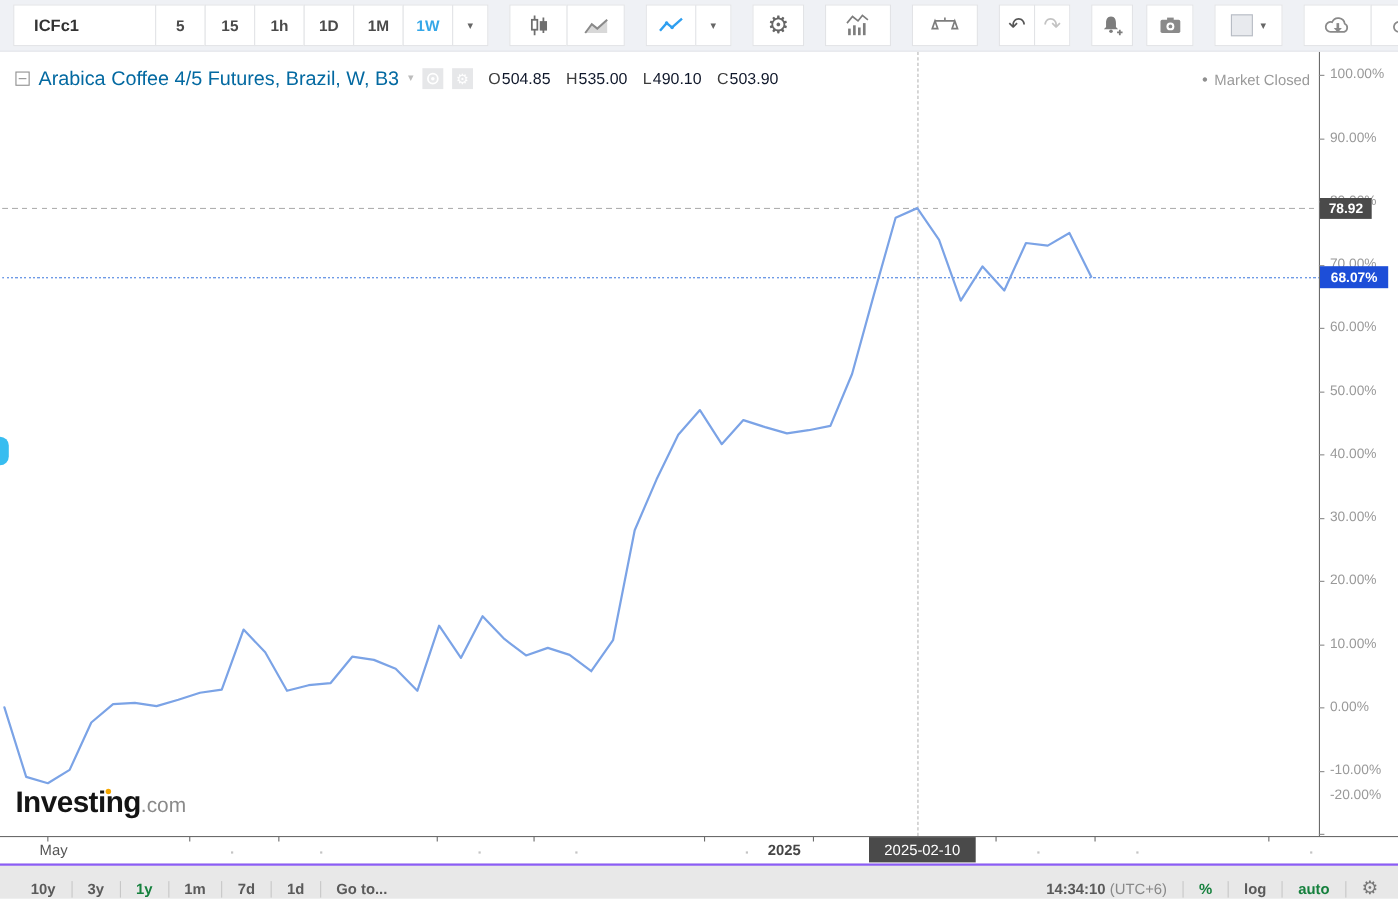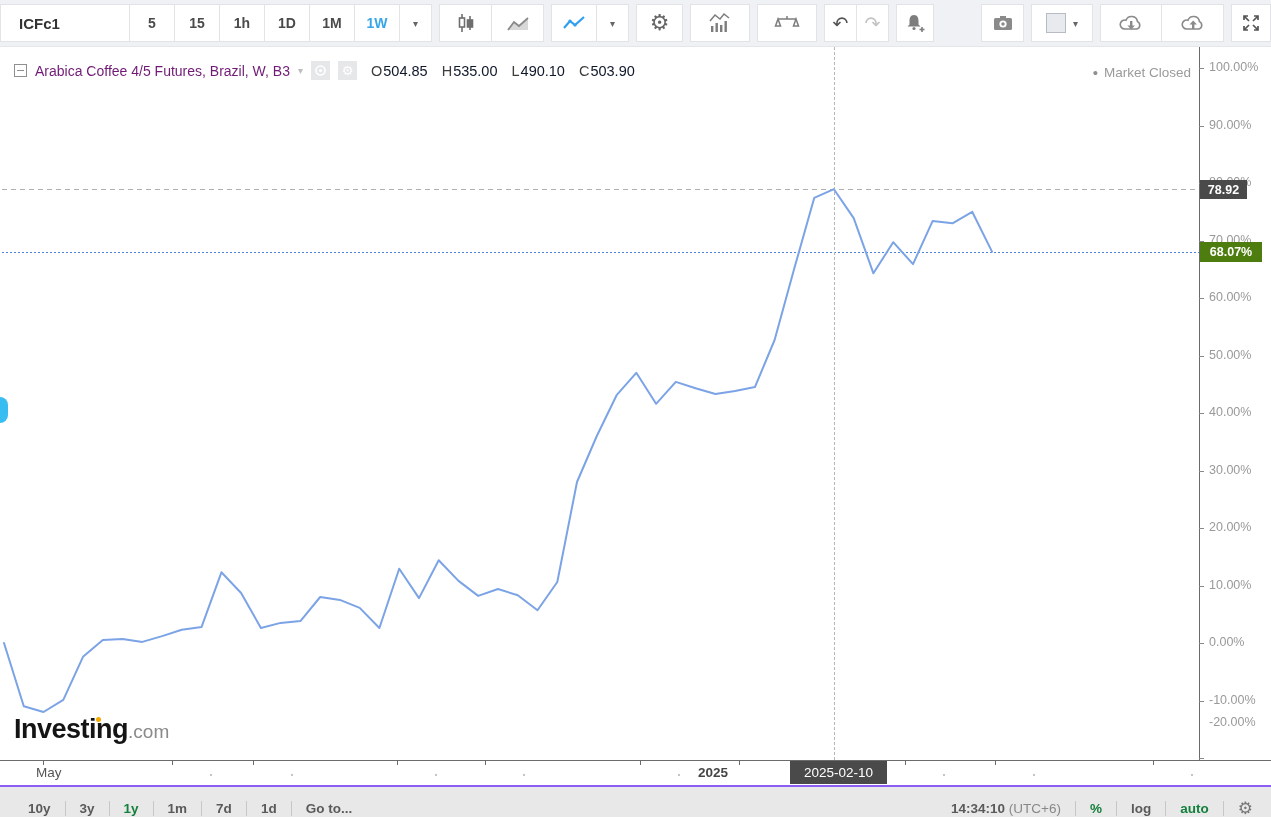--- a/index.html
+++ b/index.html
@@ -1,21 +1,21 @@
 <!DOCTYPE html>
 <html><head>
 <meta charset="utf-8">
 <style>
   html,body{margin:0;padding:0;background:#fff;}
   *{box-sizing:border-box;font-family:"Liberation Sans","DejaVu Sans",sans-serif;}
   .stage{position:relative;width:1271px;height:817px;background:#fff;overflow:hidden;outline:1px solid #d8dade;}
 
   
   .toolbar{position:absolute;top:0;left:0;right:0;height:47px;background:#eff1f5;border-bottom:1px solid #e4e6ea;display:flex;align-items:flex-start;padding-top:4px;z-index:10;}
-  .tb-group{display:flex;}
+  .tb-group{display:flex;padding-left:12px;}
   .tb-group + .tb-group{margin-left:7px;}
   .tb-btn{height:38px;background:#fff;border:1px solid #e2e3e6;display:flex;align-items:center;justify-content:center;color:#4a4a4a;font-size:14px;font-weight:bold;cursor:pointer;padding:0;}
   .tb-btn + .tb-btn{margin-left:-1px;}
   .tb-btn.symbol{width:130px;justify-content:flex-start;padding-left:18px;font-size:15px;color:#333;}
   .tb-btn.tf{width:46px;}
   .tb-btn.sel{color:#35a7e8;}
   .tb-btn.caret-btn{width:33px;}
   .caret-glyph{font-size:10px;color:#666;}
   .icon-svg{display:block;}
   .tb-right{margin-left:auto;display:flex;}
@@ -28,21 +28,21 @@
   .hline-dashed{position:absolute;left:2px;width:1197px;height:1px;z-index:2;
     background-image:repeating-linear-gradient(to right,#b0b0b0 0 5px,transparent 5px 9px);}
   .hline-dotted{position:absolute;left:2px;width:1197px;height:1px;z-index:2;
     background-image:repeating-linear-gradient(to right,#4b82e0 0 2px,transparent 2px 4px);}
   .cyan-handle{position:absolute;left:0;top:397px;width:8px;height:26px;background:#38bdf0;border-radius:0 13px 13px 0;z-index:6;cursor:pointer;}
 
   
   .title-row{position:absolute;left:14px;top:61px;display:flex;align-items:center;gap:8px;z-index:6;}
   .collapse-box{width:13px;height:13px;border:1.5px solid #8f8f8f;position:relative;cursor:pointer;}
   .collapse-box::after{content:"";position:absolute;left:2px;right:2px;top:4.5px;height:1.5px;background:#8f8f8f;}
-  .chart-title{font-size:14px;color:#701a75;}
+  .chart-title{font-size:18px;color:#0369a1;}
   .title-caret{font-size:10px;color:#bdbdbd;cursor:pointer;}
   .mini-box{width:19px;height:19px;background:#e6e7e9;display:flex;align-items:center;justify-content:center;cursor:pointer;}
   .ohlc{display:flex;gap:14px;margin-left:6px;font-size:14.5px;}
   .ohlc .pair{display:flex;gap:1px;}
   .ohlc .lbl{color:#3c3c3c;}
   .ohlc .val{color:#0f172a;}
   .market-status{position:absolute;top:65px;right:80px;display:flex;align-items:center;gap:6px;color:#9a9a9a;font-size:13.5px;z-index:6;}
   .market-status .dot{color:#8f8f8f;font-size:15px;line-height:1;}
 
   
@@ -50,21 +50,21 @@
   .logo .main{font-size:27px;font-weight:bold;color:#141414;letter-spacing:-0.5px;}
   .logo .suffix{font-size:19px;color:#8a8a8a;margin-top:12px;}
   .logo .accent-dot{position:absolute;left:82px;top:3px;width:5px;height:5px;background:#f7a800;border-radius:50%;}
 
   
   .y-axis{position:absolute;left:1199px;top:47px;width:72px;height:713px;background:#fff;border-left:1px solid #6b6b6b;z-index:4;cursor:ns-resize;}
   .ylabel{position:absolute;left:1209px;color:#999;font-size:12.5px;z-index:4;white-space:nowrap;}
   .ytickmark{position:absolute;left:1199px;width:5px;height:1px;background:#8a8a8a;z-index:4;}
   .price-box{position:absolute;left:1200px;color:#fff;font-size:12.5px;font-weight:bold;display:flex;align-items:center;justify-content:center;z-index:5;}
   .price-box.dark{width:47px;height:19px;background:#4a4a4a;}
-  .price-box.blue{width:62px;height:20px;background:#4d7c0f;}
+  .price-box.blue{width:62px;height:20px;background:#1d4ed8;}
 
   
   .x-axis{position:absolute;left:0;right:0;top:760px;height:25px;background:#fff;border-top:1px solid #6b6b6b;z-index:4;cursor:ew-resize;}
   .xlabel{position:absolute;top:765px;font-size:13.5px;color:#555;z-index:4;}
   .xlabel.year{font-weight:bold;color:#454545;}
   .xtickmark{position:absolute;top:760px;width:1px;height:5px;background:#6b6b6b;z-index:4;}
   .xdot{position:absolute;top:774px;width:2px;height:2px;background:#c4c4c4;z-index:4;}
   .crosshair-date{position:absolute;top:761px;width:97px;height:23px;background:#4a4a4a;color:#fff;font-size:13.5px;display:flex;align-items:center;justify-content:center;z-index:5;}
 
   

